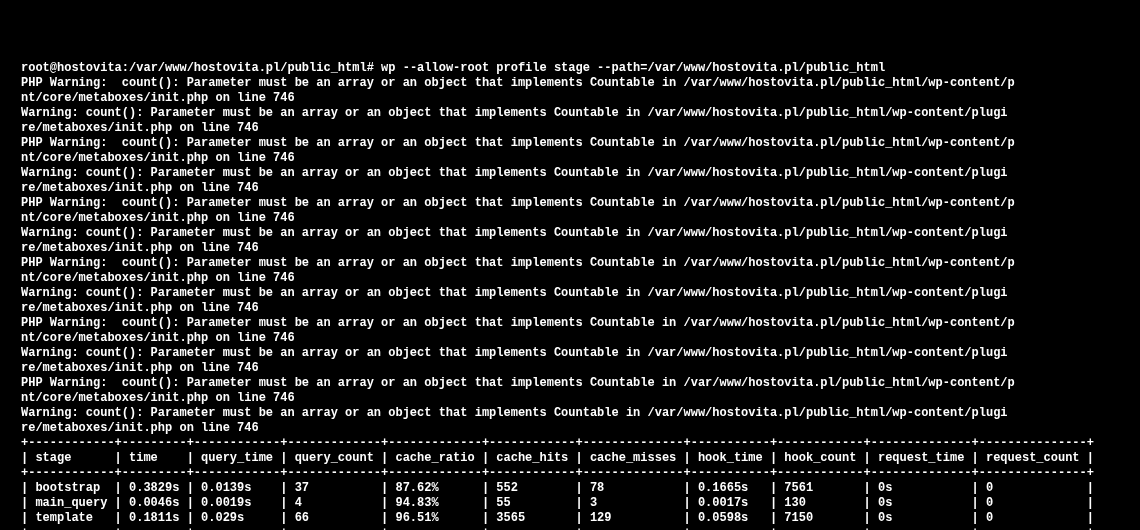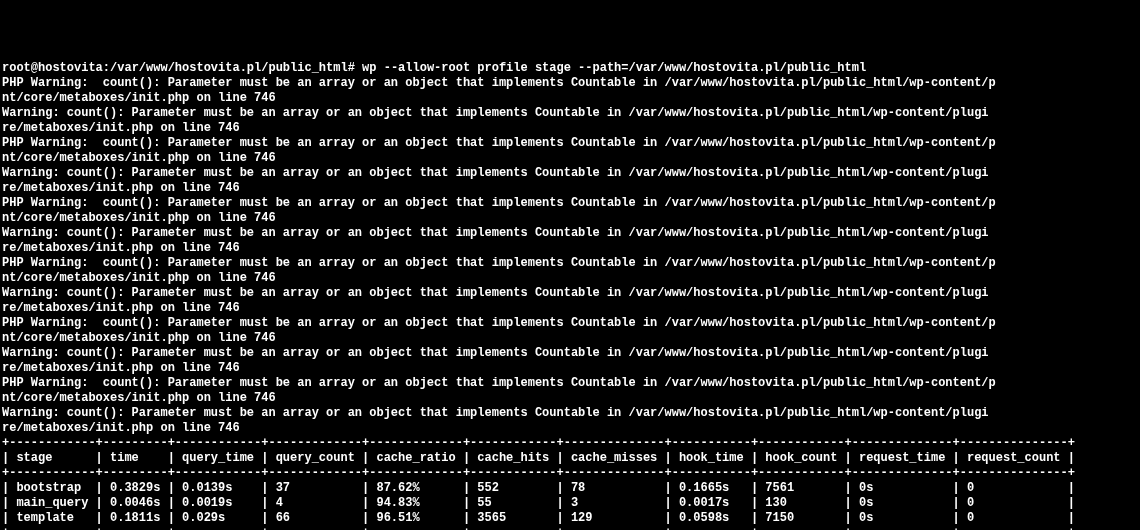--- a/index.html
+++ b/index.html
@@ -8,21 +8,21 @@
     color: #fff;
     font-family: "Consolas", "Courier New", monospace;
     font-size: 12px;
     line-height: 15px;
     font-weight: bold;
     width: 1140px;
     padding: 1px 2px;
     white-space: pre;
     overflow: hidden;
   }
-  .line { display: block; white-space: pre; }
+  .line { display: block; white-space: pre; margin-left: 19px; }
 </style>
 </head>
 <body>
 
 
 
 <div id="terminal"><div class="line"><span>root@hostovita</span><span>:/var/www/hostovita.pl/public_html#</span><span> wp --allow-root profile stage --path=/var/www/hostovita.pl/public_html</span></div><div class="line">PHP Warning:  count(): Parameter must be an array or an object that implements Countable in /var/www/hostovita.pl/public_html/wp-content/p</div><div class="line">nt/core/metaboxes/init.php on line 746</div><div class="line">Warning: count(): Parameter must be an array or an object that implements Countable in /var/www/hostovita.pl/public_html/wp-content/plugi</div><div class="line">re/metaboxes/init.php on line 746</div><div class="line">PHP Warning:  count(): Parameter must be an array or an object that implements Countable in /var/www/hostovita.pl/public_html/wp-content/p</div><div class="line">nt/core/metaboxes/init.php on line 746</div><div class="line">Warning: count(): Parameter must be an array or an object that implements Countable in /var/www/hostovita.pl/public_html/wp-content/plugi</div><div class="line">re/metaboxes/init.php on line 746</div><div class="line">PHP Warning:  count(): Parameter must be an array or an object that implements Countable in /var/www/hostovita.pl/public_html/wp-content/p</div><div class="line">nt/core/metaboxes/init.php on line 746</div><div class="line">Warning: count(): Parameter must be an array or an object that implements Countable in /var/www/hostovita.pl/public_html/wp-content/plugi</div><div class="line">re/metaboxes/init.php on line 746</div><div class="line">PHP Warning:  count(): Parameter must be an array or an object that implements Countable in /var/www/hostovita.pl/public_html/wp-content/p</div><div class="line">nt/core/metaboxes/init.php on line 746</div><div class="line">Warning: count(): Parameter must be an array or an object that implements Countable in /var/www/hostovita.pl/public_html/wp-content/plugi</div><div class="line">re/metaboxes/init.php on line 746</div><div class="line">PHP Warning:  count(): Parameter must be an array or an object that implements Countable in /var/www/hostovita.pl/public_html/wp-content/p</div><div class="line">nt/core/metaboxes/init.php on line 746</div><div class="line">Warning: count(): Parameter must be an array or an object that implements Countable in /var/www/hostovita.pl/public_html/wp-content/plugi</div><div class="line">re/metaboxes/init.php on line 746</div><div class="line">PHP Warning:  count(): Parameter must be an array or an object that implements Countable in /var/www/hostovita.pl/public_html/wp-content/p</div><div class="line">nt/core/metaboxes/init.php on line 746</div><div class="line">Warning: count(): Parameter must be an array or an object that implements Countable in /var/www/hostovita.pl/public_html/wp-content/plugi</div><div class="line">re/metaboxes/init.php on line 746</div><div class="line">+------------+---------+------------+-------------+-------------+------------+--------------+-----------+------------+--------------+---------------+</div><div class="line">| stage      | time    | query_time | query_count | cache_ratio | cache_hits | cache_misses | hook_time | hook_count | request_time | request_count |</div><div class="line">+------------+---------+------------+-------------+-------------+------------+--------------+-----------+------------+--------------+---------------+</div><div class="line">| bootstrap  | 0.3829s | 0.0139s    | 37          | 87.62%      | 552        | 78           | 0.1665s   | 7561       | 0s           | 0             |</div><div class="line">| main_query | 0.0046s | 0.0019s    | 4           | 94.83%      | 55         | 3            | 0.0017s   | 130        | 0s           | 0             |</div><div class="line">| template   | 0.1811s | 0.029s     | 66          | 96.51%      | 3565       | 129          | 0.0598s   | 7150       | 0s           | 0             |</div><div class="line">+------------+---------+------------+-------------+-------------+------------+--------------+-----------+------------+--------------+---------------+</div></div>
 
 
 

